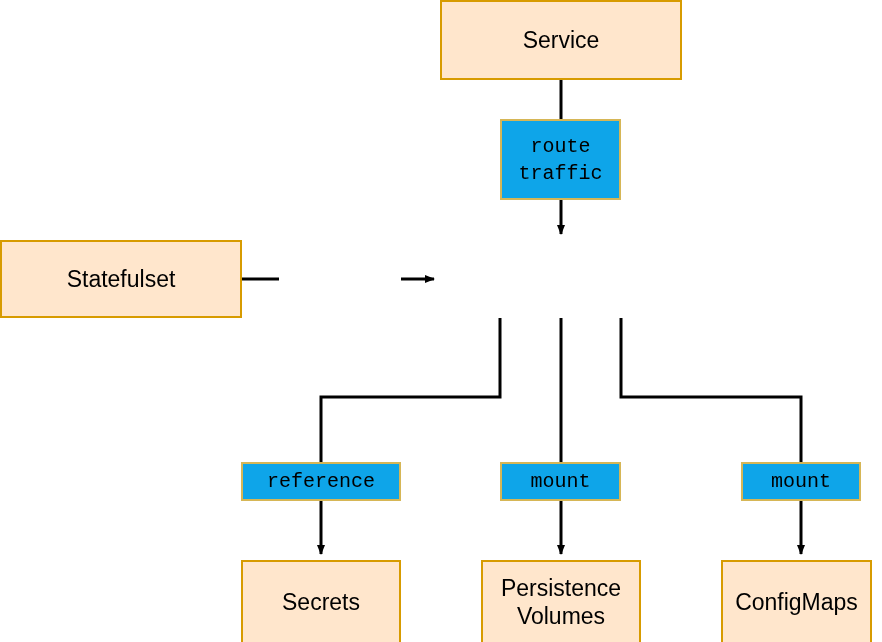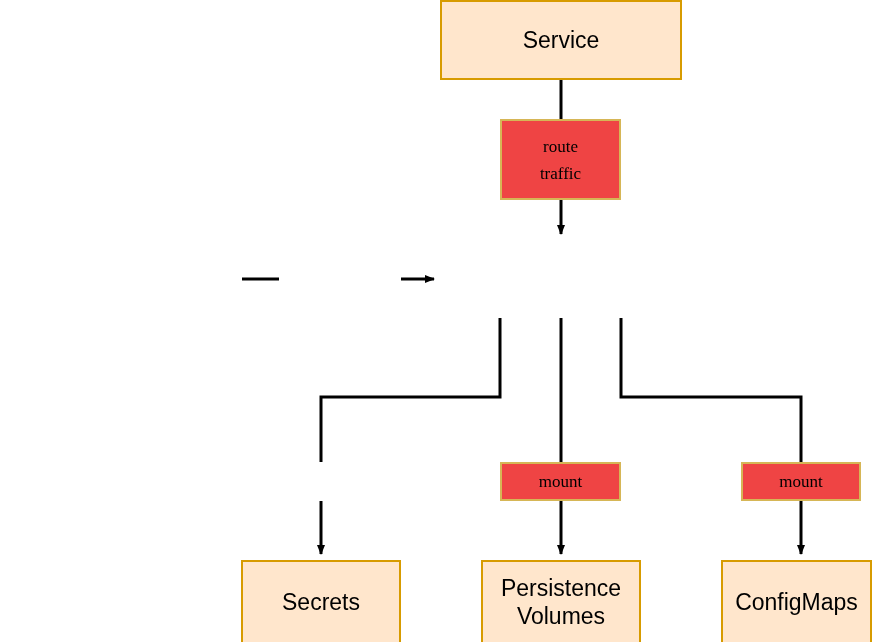--- a/index.html
+++ b/index.html
@@ -40,30 +40,30 @@
     color: #000000;
     font-size: 23px;
     line-height: 28px;
     font-family: "Liberation Sans", sans-serif;
     white-space: pre-line;
     z-index: 3;
   }
   .edge-label {
     position: absolute;
     box-sizing: border-box;
-    background: #ef4444;
+    background: #0ea5e9;
     border: 2px solid #d6b656;
     display: flex;
     align-items: center;
     justify-content: center;
     text-align: center;
     color: #000000;
-    font-size: 17px;
+    font-size: 20px;
     line-height: 27px;
-    font-family: Liberation Serif, serif;
+    font-family: Liberation Mono, monospace;
     white-space: pre-line;
     z-index: 4;
   }
 </style>
 </head>
 <body>
 
 <div id="diagram-canvas">
 
   <svg id="edge-layer" width="882" height="642" viewBox="0 0 882 642" xmlns="http://www.w3.org/2000/svg">
@@ -84,31 +84,33 @@
 
     <path d="M561,318 L561,462" stroke="#000000" stroke-width="3" fill="none"></path>
     <path d="M561,501 L561,554" stroke="#000000" stroke-width="3" fill="none" marker-end="url(#arrowhead)"></path>
 
     <path d="M621,318 L621,397 L801,397 L801,462" stroke="#000000" stroke-width="3" fill="none" stroke-linejoin="miter"></path>
     <path d="M801,501 L801,554" stroke="#000000" stroke-width="3" fill="none" marker-end="url(#arrowhead)"></path>
   </svg>
 
   <div class="node" style="left:440px; top:0px; width:242px; height:80px;">Service</div>
 
+  <div class="node" style="left:0px; top:240px; width:242px; height:78px;">Statefulset</div>
 
 
   <div class="node" style="left:241px; top:560px; width:160px; height:84px;">Secrets</div>
 
   <div class="node" style="left:481px; top:560px; width:160px; height:84px;">Persistence
 Volumes</div>
 
   <div class="node" style="left:721px; top:560px; width:151px; height:84px;">ConfigMaps</div>
 
   <div class="edge-label" style="left:500px; top:119px; width:121px; height:81px;">route
 traffic</div>
 
 
+  <div class="edge-label" style="left:241px; top:462px; width:160px; height:39px;">reference</div>
 
   <div class="edge-label" style="left:500px; top:462px; width:121px; height:39px;">mount</div>
 
   <div class="edge-label" style="left:741px; top:462px; width:120px; height:39px;">mount</div>
 
 </div>
 
 </body></html>

